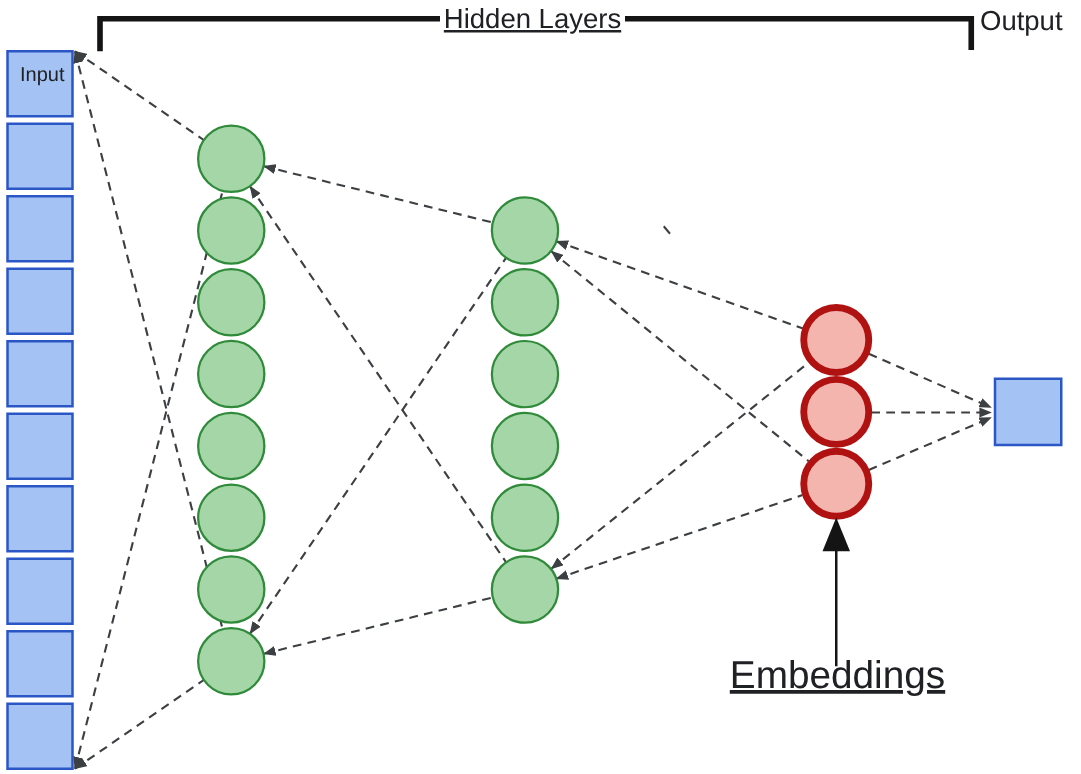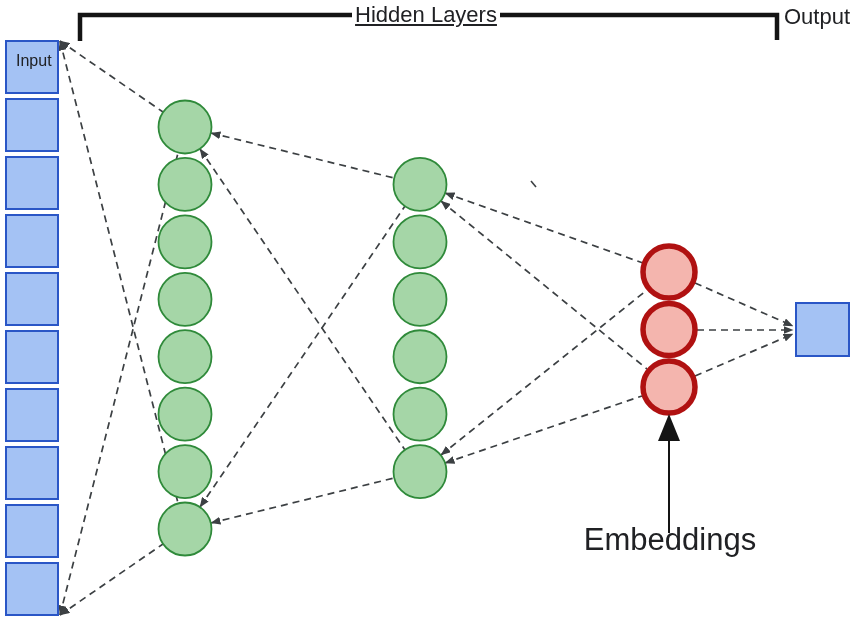--- a/index.html
+++ b/index.html
@@ -13,21 +13,21 @@
   #net-svg{position:absolute;left:0;top:0;}
   .lbl{
     position:absolute;
     color:#202124;
     white-space:nowrap;
     line-height:1.1;
   }
   #input-label{left:16px;top:5px;font-size:16px;margin-top:47px;}
   #hidden-layers-label{left:352px;top:3px;width:148px;text-align:center;font-size:22px;}
   #output-label{left:784px;top:5px;font-size:22px;}
-  #embeddings-label{left:570px;top:523px;width:200px;text-align:center;font-size:31px;}
+  #embeddings-label{left:570px;top:523px;width:200px;text-align:center;font-size:31px;text-decoration:underline;}
 </style>
 </head>
 <body>
 
 <div id="stage">
 
   <svg id="net-svg" width="865" height="619" viewBox="0 0 865 619" xmlns="http://www.w3.org/2000/svg">
     <defs>
       <marker id="arrowhead" markerWidth="10" markerHeight="8" refX="9.5" refY="4" orient="auto-start-reverse" markerUnits="userSpaceOnUse">
         <path d="M0,0 L10,4 L0,8 z" fill="#3c4043"></path>

